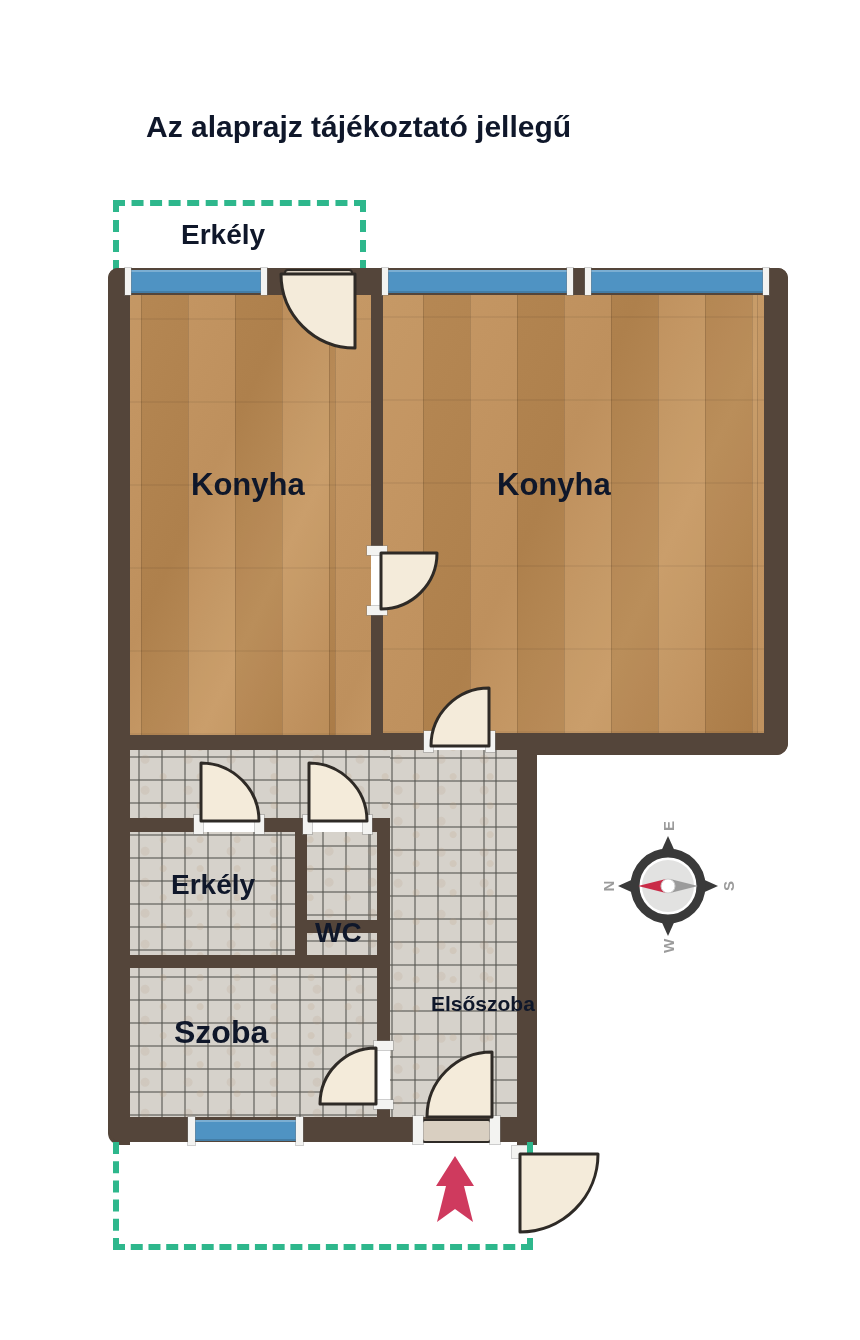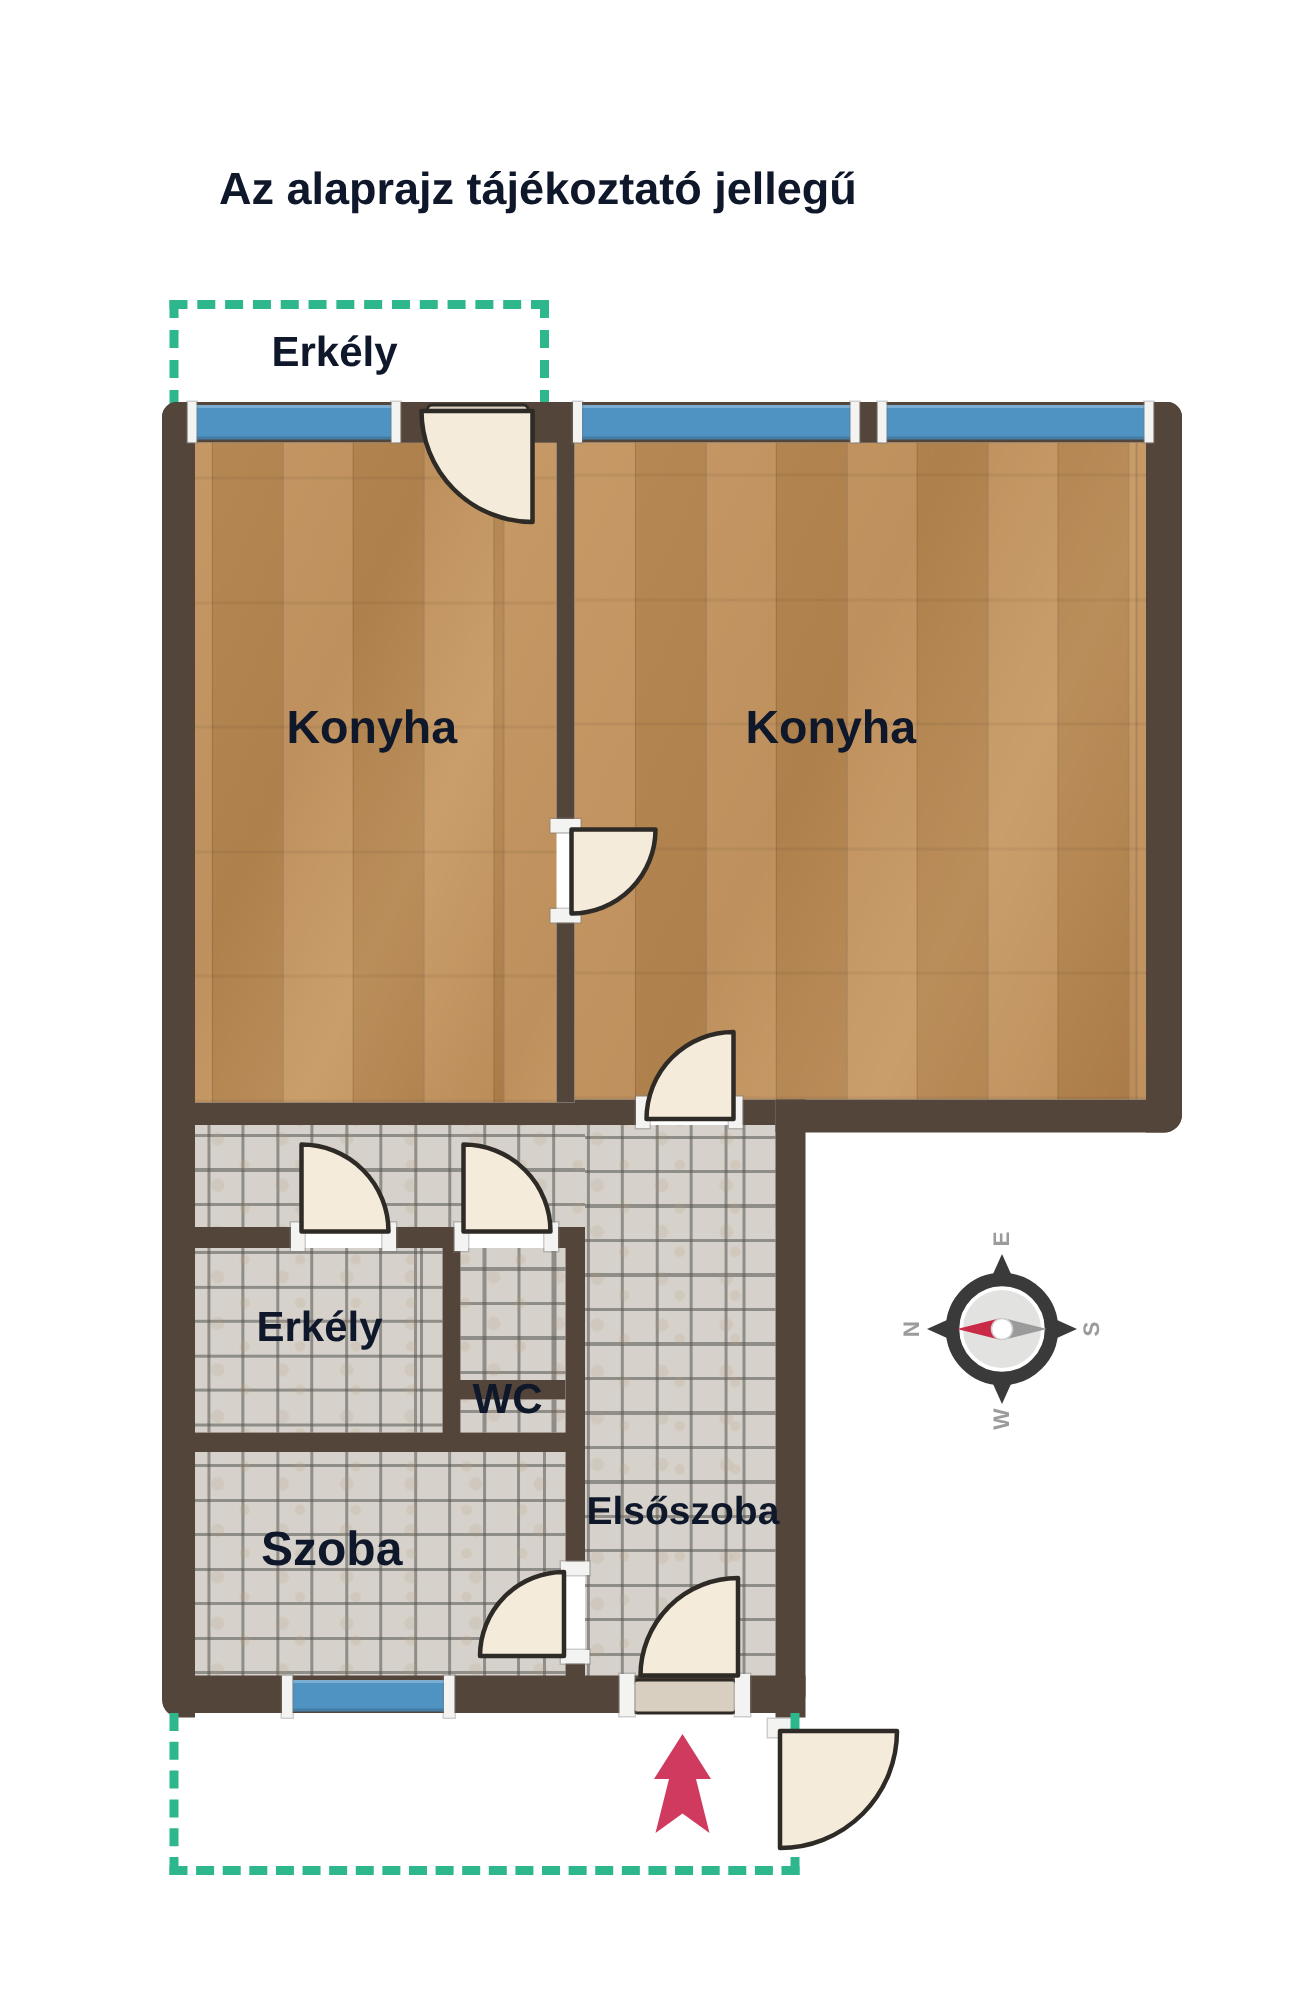--- a/index.html
+++ b/index.html
@@ -129,21 +129,21 @@
     <path class="doorarc" d="M520,1154 L598,1154 A78,78 0 0 1 520,1232 Z"></path>
     <polygon fill="#cf3a5e" points="455,1156 436,1186 446,1186 437,1222 455,1209 473,1222 464,1186 474,1186"></polygon>
   </svg>
 
 
   <div class="lbl" style="left:191px;top:467px;font-size:31px;z-index:7;">Konyha</div>
   <div class="lbl" style="left:497px;top:467px;font-size:31px;z-index:7;">Konyha</div>
   <div class="lbl" style="left:171px;top:869px;font-size:28px;z-index:7;">Erkély</div>
   <div class="lbl" style="left:315px;top:869px;font-size:28px;z-index:7;margin-top:48px;">WC</div>
   <div class="lbl" style="left:174px;top:1014px;font-size:32px;z-index:7;">Szoba</div>
-  <div class="lbl" style="left:391px;top:992px;font-size:26px;z-index:7;">Elsőszoba</div>
+  <div class="lbl" style="left:391px;top:992px;font-size:21px;z-index:7;padding-left:40px;">Elsőszoba</div>
 
   <svg width="140" height="140" viewBox="0 0 140 140" style="left:598px;top:816px;z-index:7;">
     <g fill="#3a3a3a">
       <polygon points="70,20 61,40 79,40"></polygon>
       <polygon points="70,120 61,100 79,100"></polygon>
       <polygon points="20,70 40,61 40,79"></polygon>
       <polygon points="120,70 100,61 100,79"></polygon>
     </g>
     <circle cx="70" cy="70" r="33" fill="#ffffff" stroke="#3a3a3a" stroke-width="9"></circle>
     <circle cx="70" cy="70" r="26" fill="#e2e2e1"></circle>

